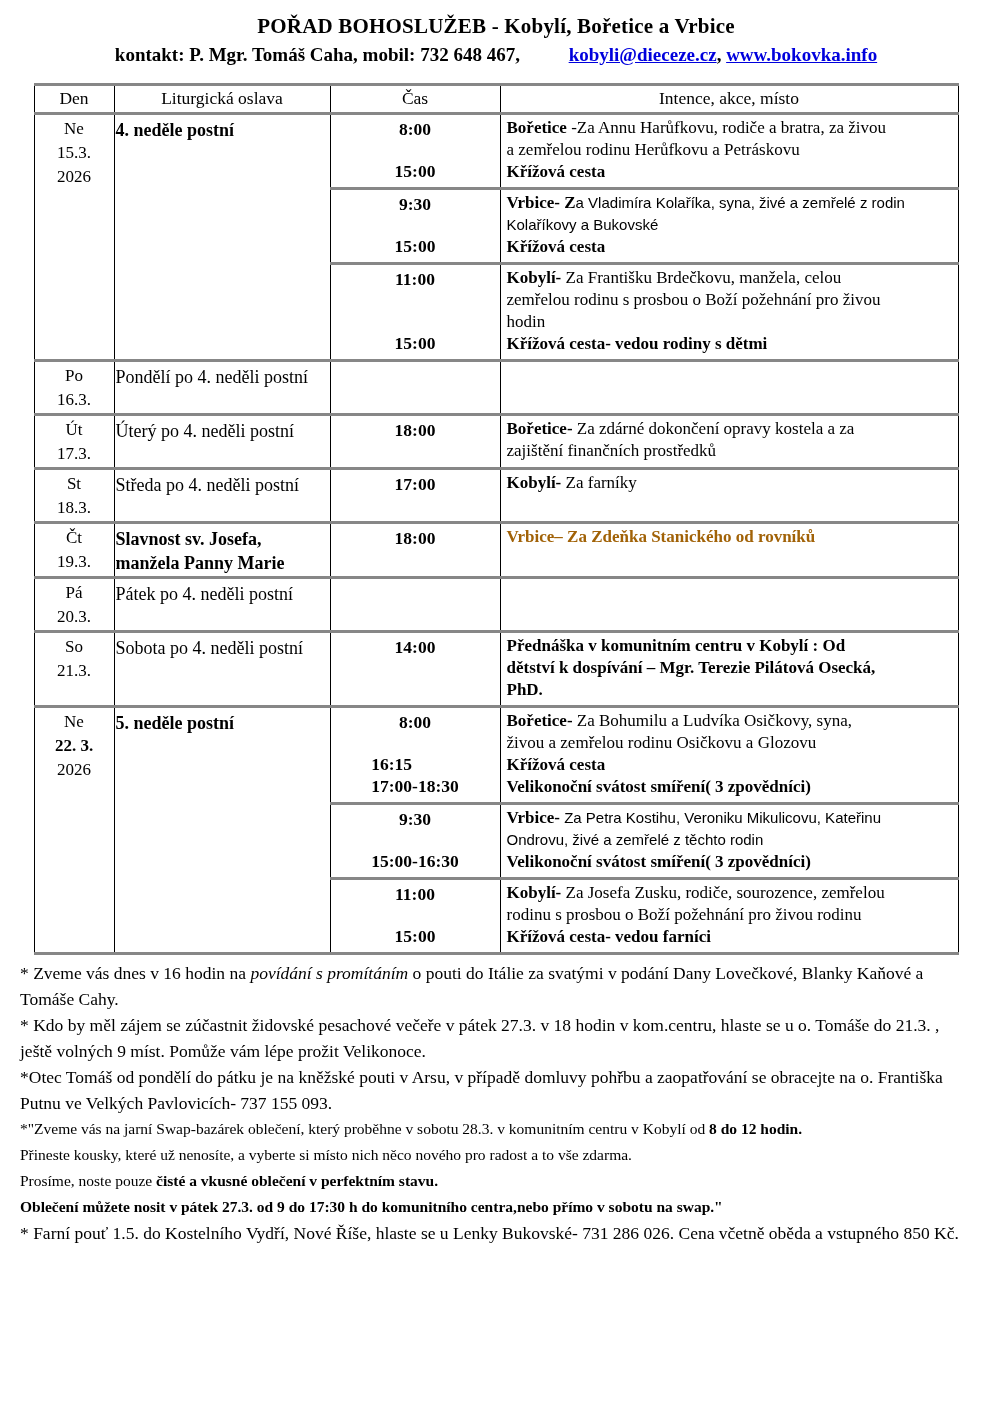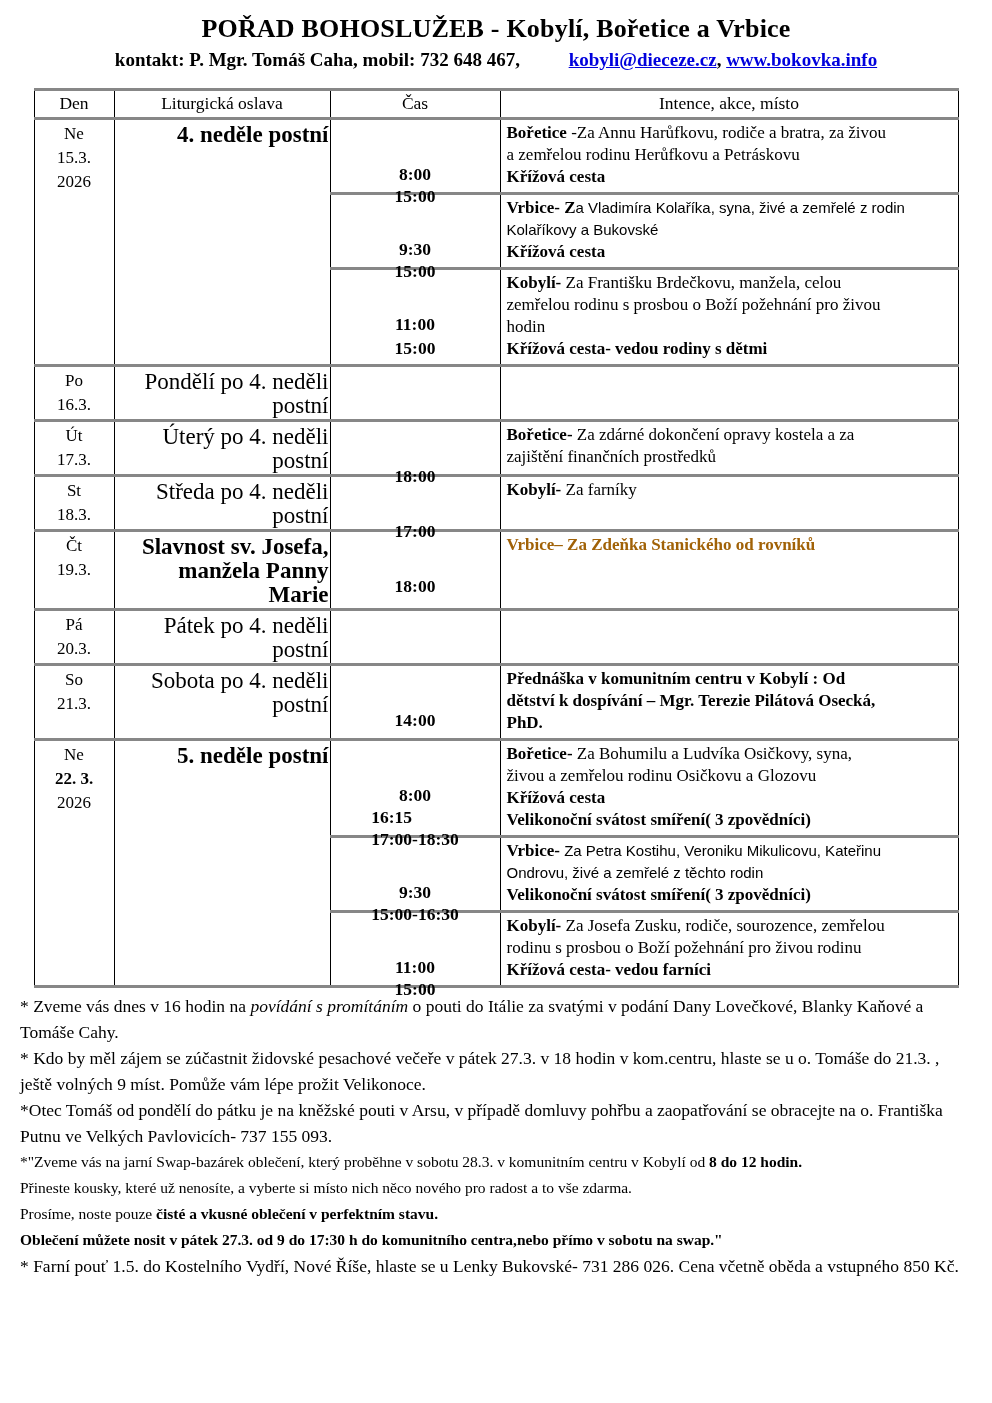--- a/index.html
+++ b/index.html
@@ -6,21 +6,21 @@
   body {
     width:992px; min-height:1403px;
     font-family:"Liberation Serif", serif;
     color:#000;
     -webkit-font-smoothing:antialiased;
   }
   .page { padding-top:14px; }
 
   
   .doc-title {
-    text-align:center; font-size:26px; font-weight:bold;
+    text-align:center; font-size:21px; font-weight:bold;
     margin:0; letter-spacing:0.2px;
   }
   .doc-contact {
     text-align:center; font-size:19px; font-weight:bold;
     margin:5px 0 0 0;
   }
   .doc-contact a { text-decoration:underline; cursor:pointer; }
 
   
   table.schedule {
@@ -42,29 +42,28 @@
   }
   th {
     font-weight:normal; font-size:17.5px;
     padding:2px 2px 3px 2px; text-align:center;
   }
   .cell-day {
     text-align:center; font-size:17px; line-height:24px;
     padding-top:2px;
   }
   .cell-celebration {
-    text-align:right; font-size:23px; line-height:24px;
+    text-align:left; font-size:18px; line-height:24px;
     padding-top:3px;
   }
   .cell-time { position:relative; }
   .time-wrap {
     position:absolute; top:3px; bottom:5px; left:0; right:0;
     display:flex; flex-direction:column; justify-content:space-between;
     align-items:center;
-    margin-top:40px;
   }
   .time-line {
     font-weight:bold; font-size:17.5px; line-height:22px;
     white-space:nowrap;
   }
   .cell-intence { padding:2px 6px 4px 6px; }
   .intwrap { min-height:42px; }
   .iline { font-size:17px; line-height:22px; min-height:22px; }
 
   .b { font-weight:bold; }

